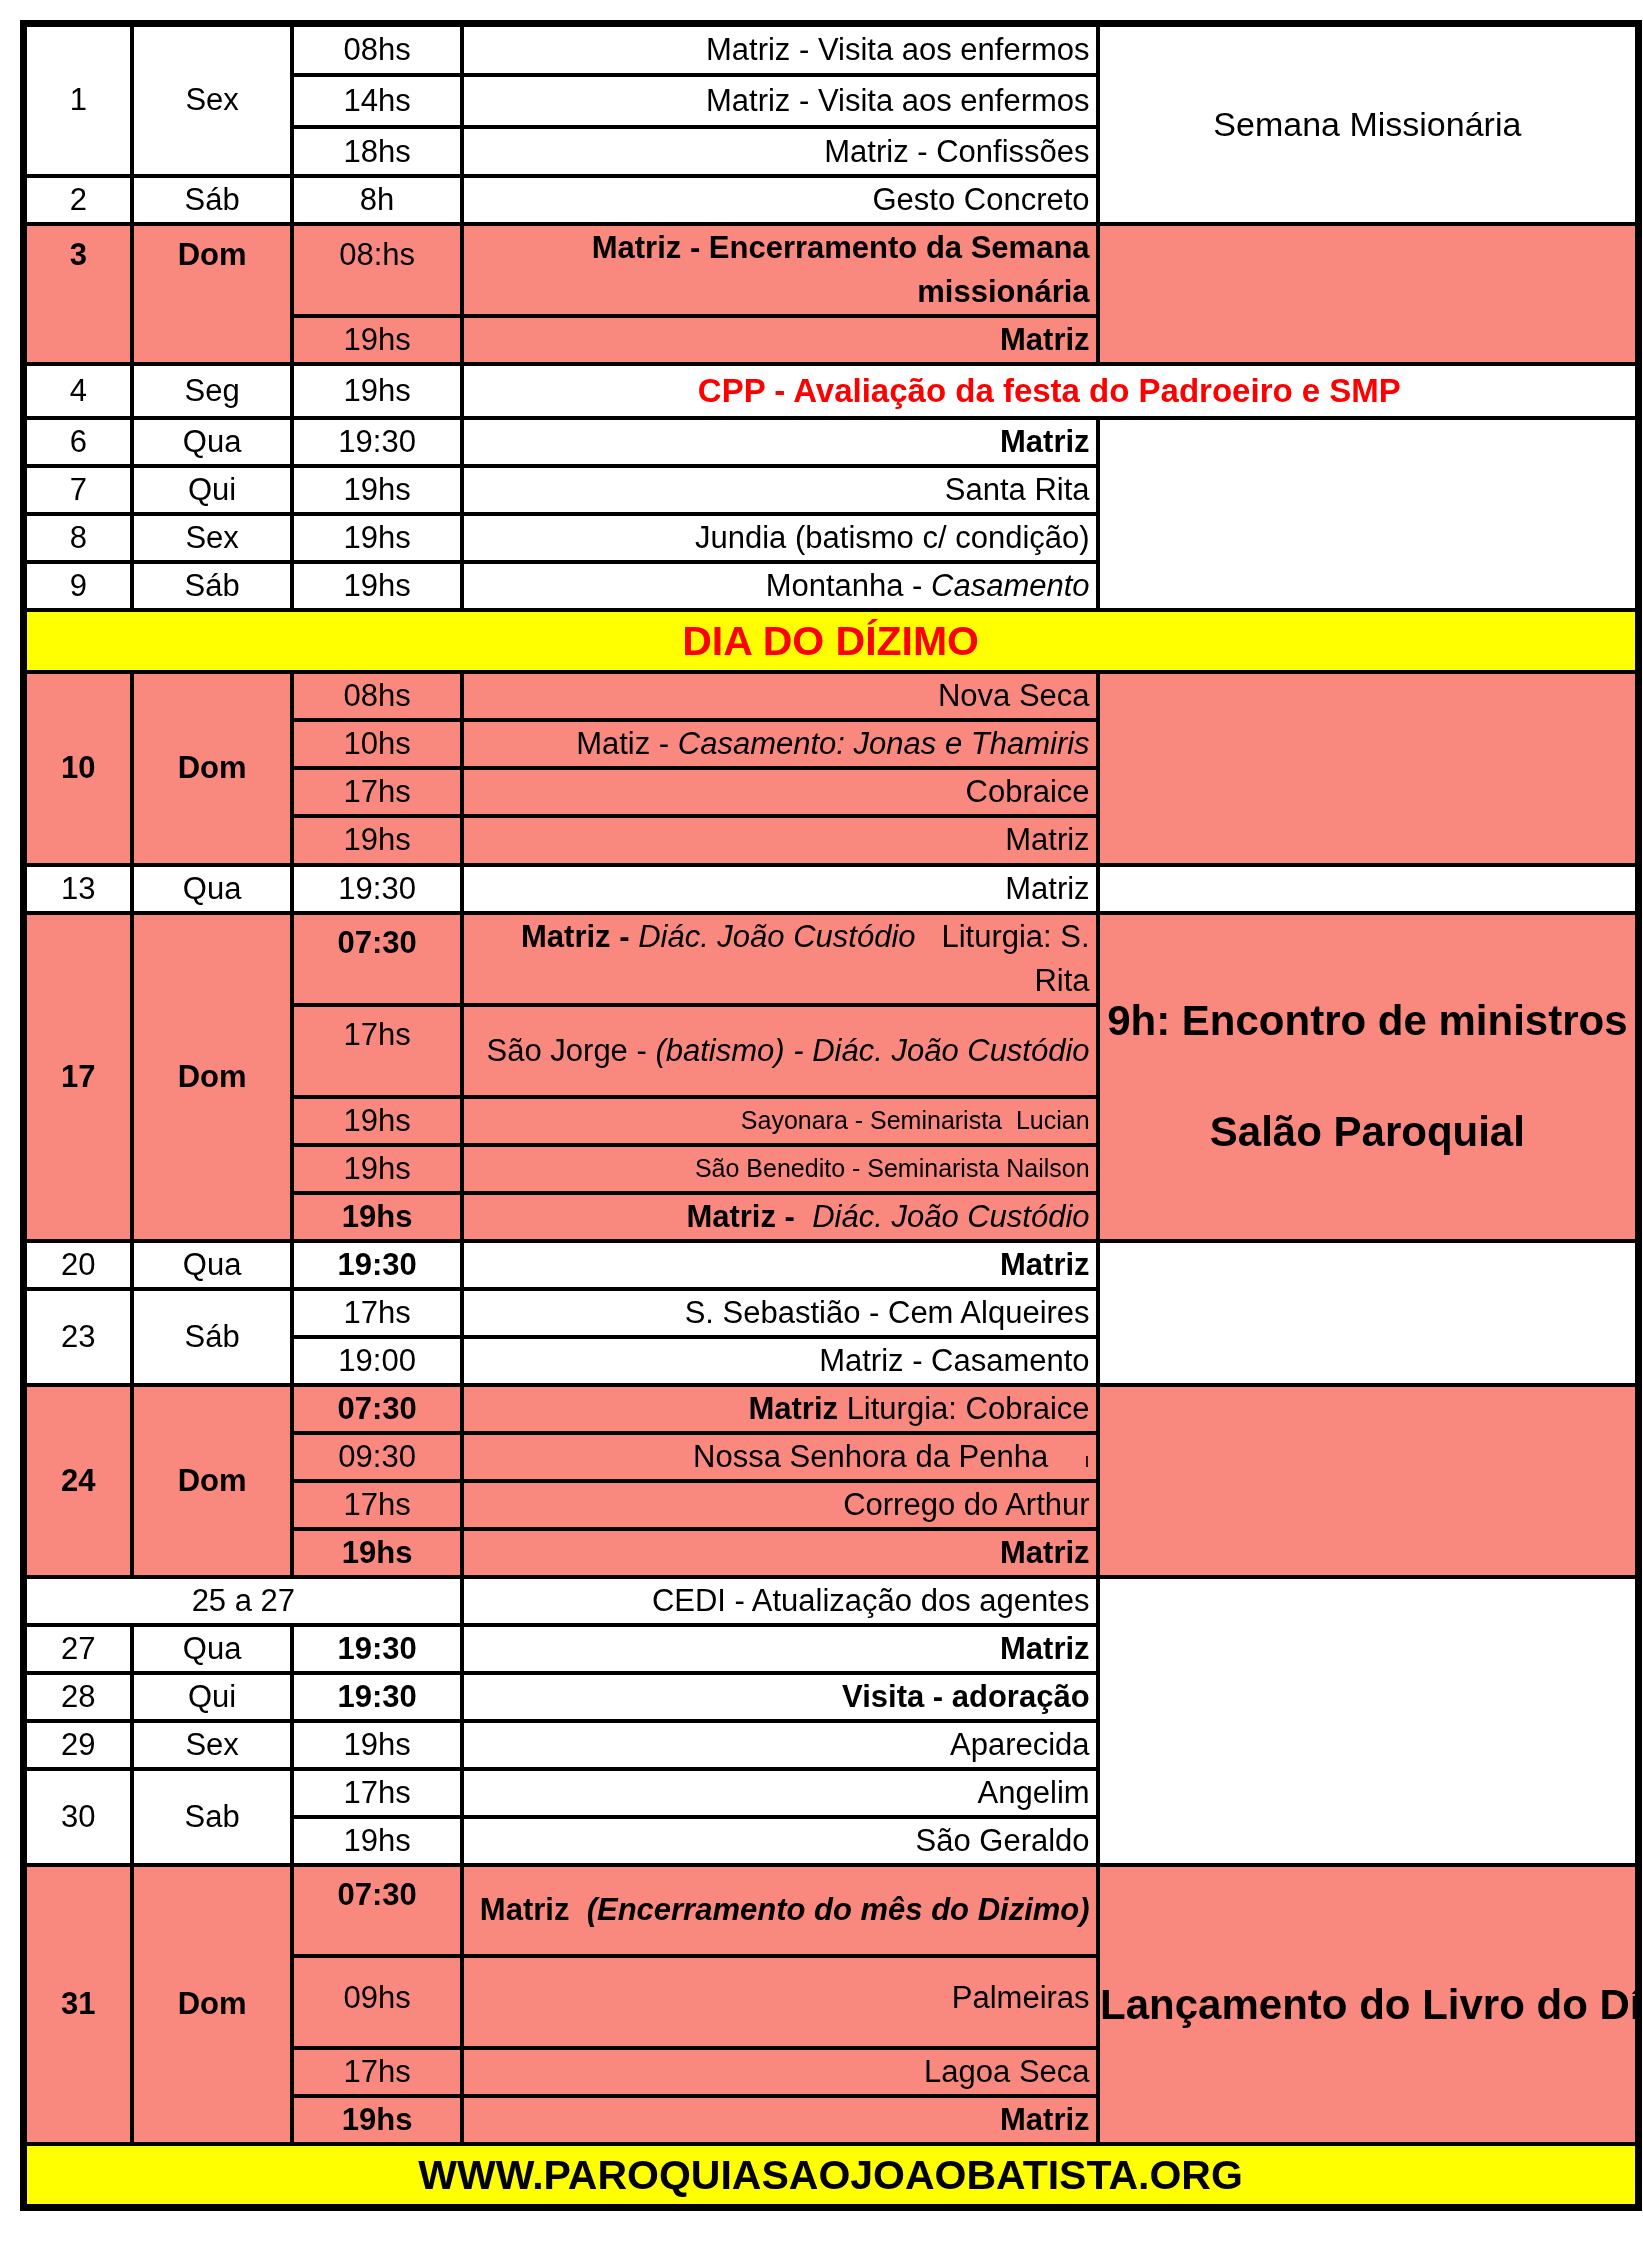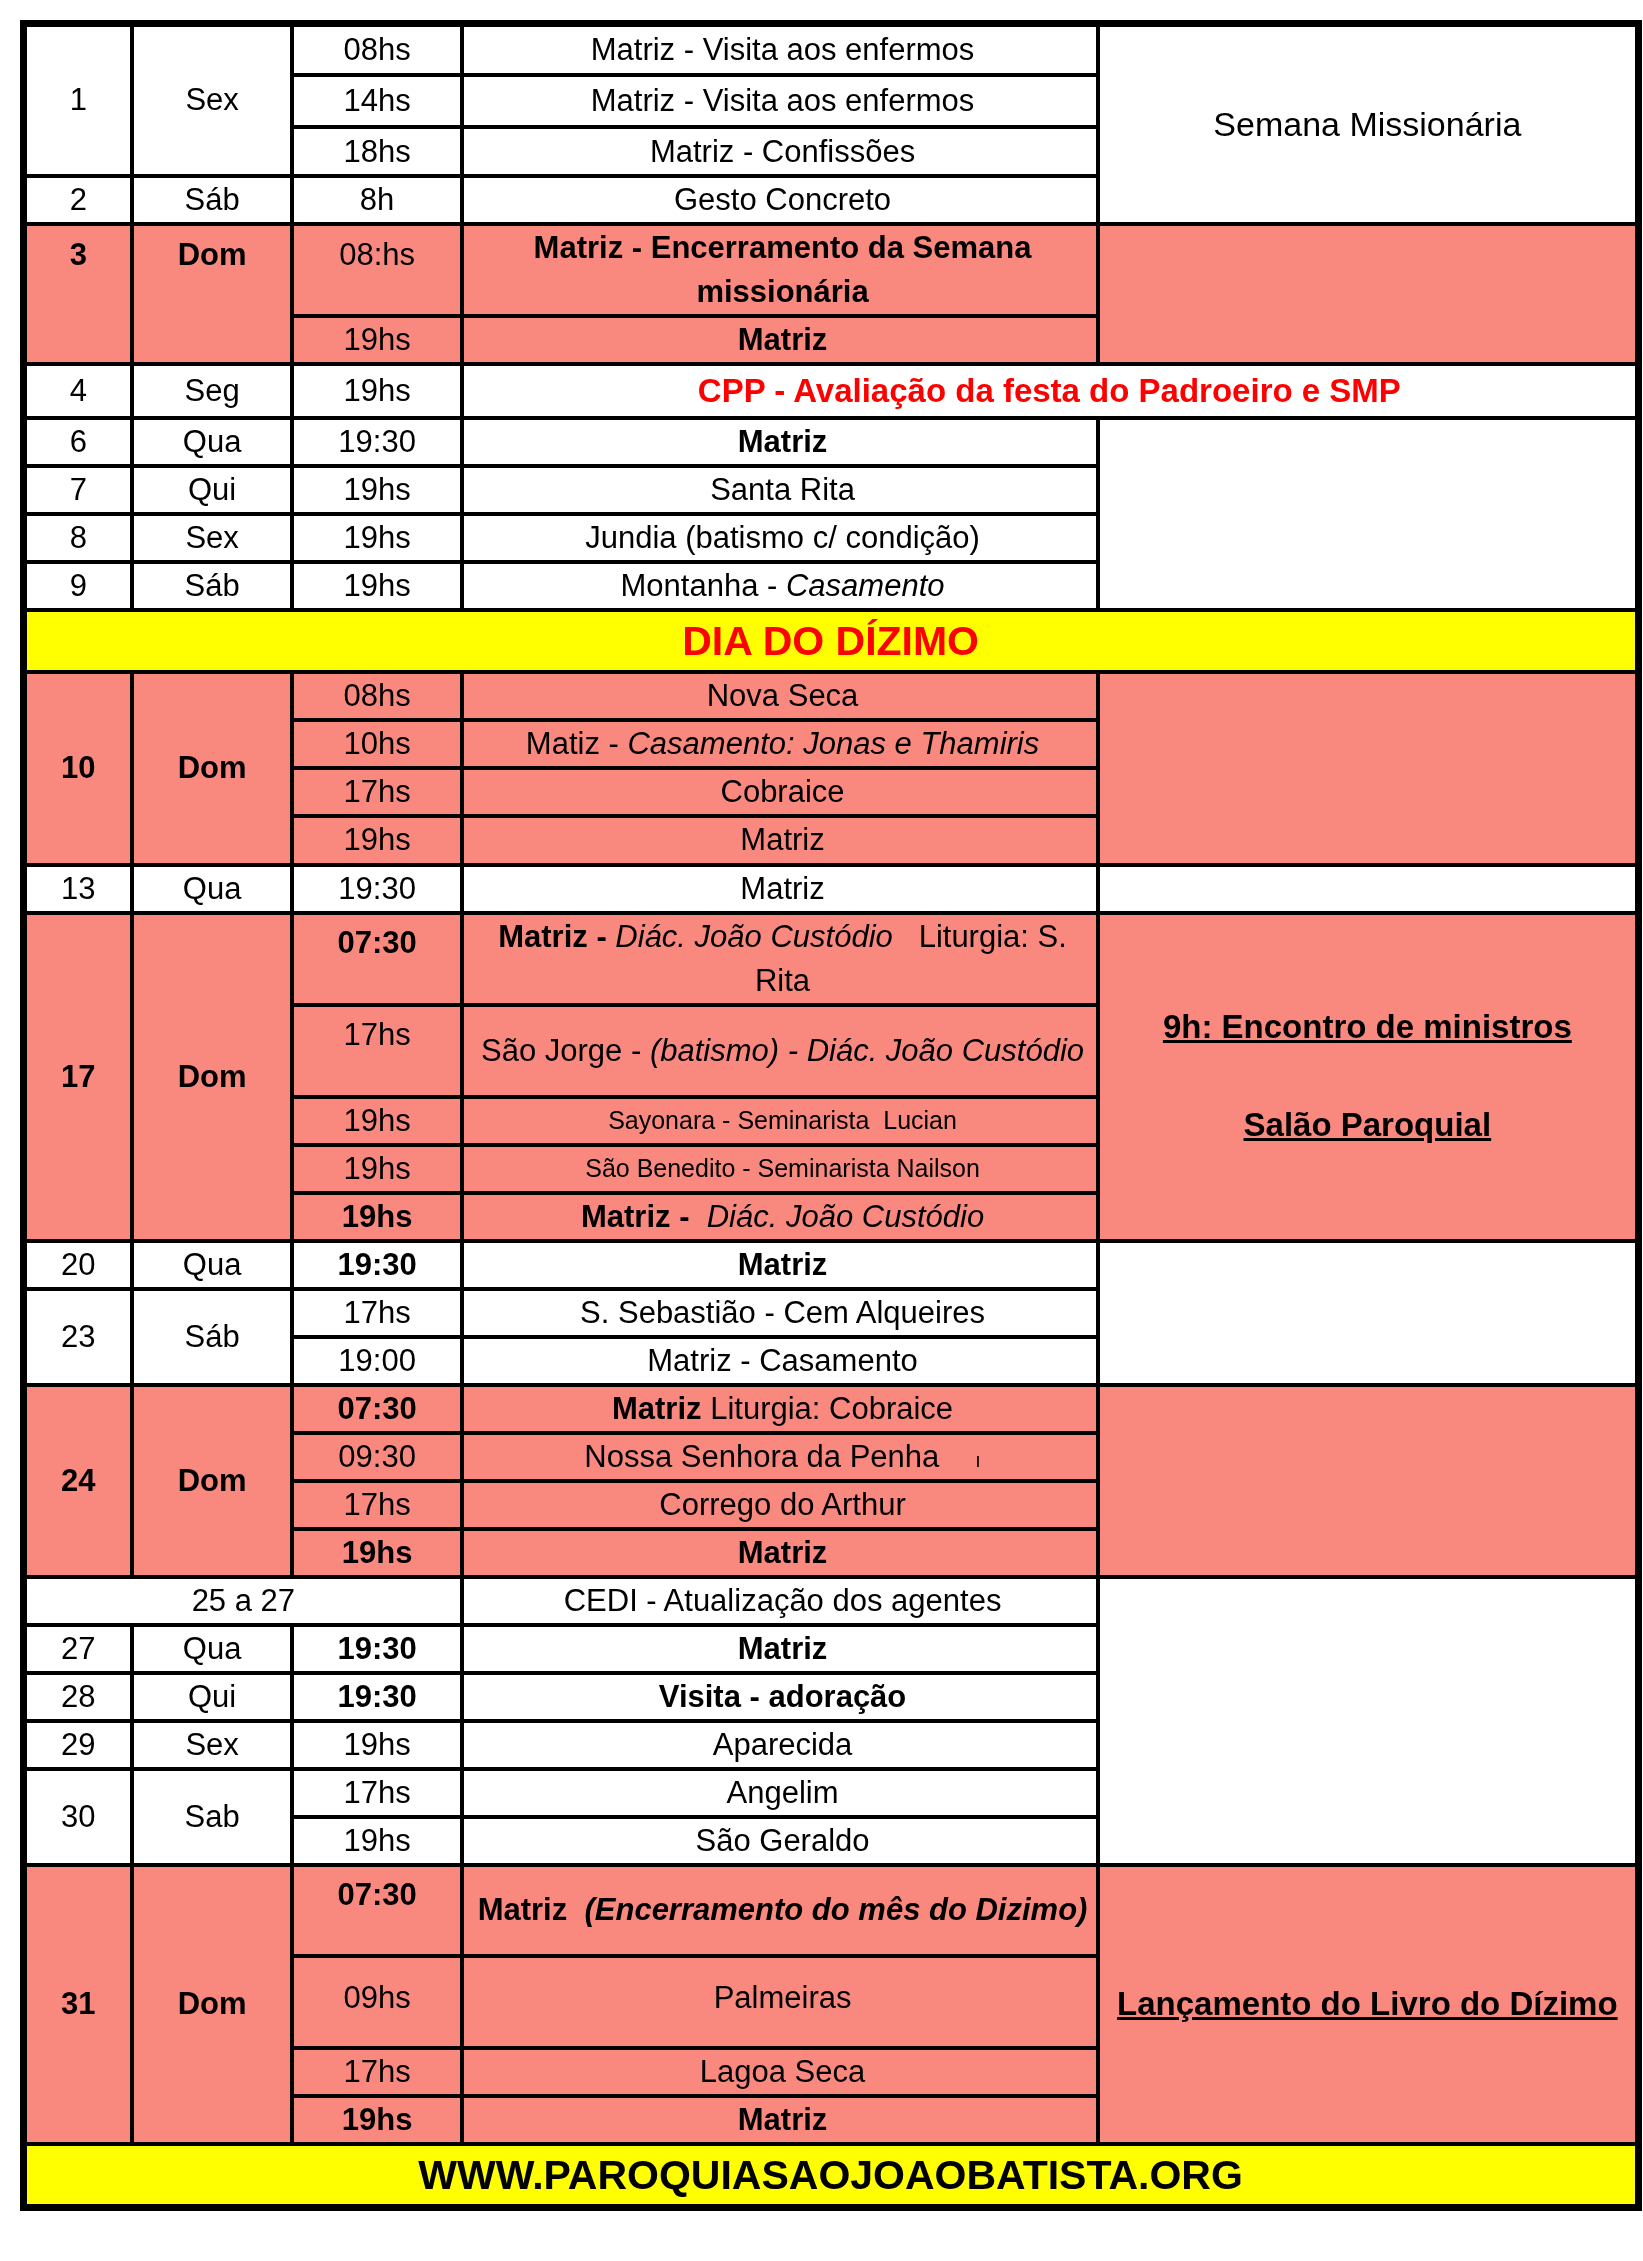--- a/index.html
+++ b/index.html
@@ -3,37 +3,37 @@
 <meta charset="utf-8">
 <style>
   html,body{margin:0;padding:0;background:#ffffff;}
   body{width:1644px;height:2261px;font-family:"Liberation Sans","DejaVu Sans",sans-serif;color:#000;}
   table.sched{border-collapse:collapse;table-layout:fixed;margin:19.6px 0 0 19.6px;width:1614px;
               border:7.4px solid #000;}
   td{border:4.1px solid #000;font-size:31px;line-height:1.42;vertical-align:middle;
      padding:0;overflow:hidden;}
   
   td.c{text-align:center;}
-  td.ev{text-align:center;padding-left:11.4px;padding-right:6.5px;}
+  td.ev{text-align:right;padding-left:11.4px;padding-right:6.5px;}
   
   .b{font-weight:bold;}
   .i{font-style:italic;}
   .bi{font-weight:bold;font-style:italic;}
   .small{font-size:25px;}
   .presp{white-space:pre-wrap;}
   .pinkbg{background:#F9897F;}
   .banner{background:#FFFF00;text-align:center;font-weight:bold;font-size:41px;}
   .redtx{color:#FF0000;}
   .cpp{color:#FF0000;font-weight:bold;text-align:center;font-size:33px;}
   .vtop{vertical-align:top;padding-top:6.5px;}
   .vtop2{vertical-align:top;padding-top:18px;}
   
   td.note{text-align:center;}
   .notebig{font-weight:normal;font-size:34px;text-align:center;}
-  .notemid{font-weight:bold;font-size:33px;text-align:center;white-space:nowrap;text-decoration:underline;}
+  .notemid{font-weight:bold;font-size:42px;text-align:center;white-space:nowrap;}
   .gapb{margin-bottom:51px;}
 </style>
 </head>
 <body>
 
 <table class="sched">
   <colgroup>
     <col style="width:109px">
       <col style="width:160px">
       <col style="width:170px">

